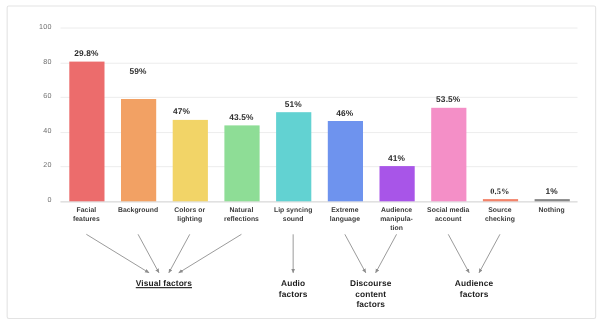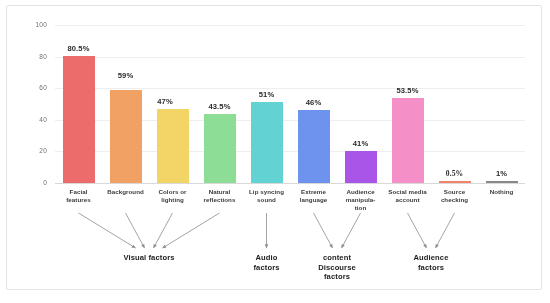--- a/index.html
+++ b/index.html
@@ -106,23 +106,23 @@
         <div class="axis-label" style="left: 18px; top: 173px; color: rgb(111, 111, 111);">0</div>
         <div class="axis-label" style="left: 18px; top: 141.4px; color: rgb(111, 111, 111);">20</div>
         <div class="axis-label" style="left: 18px; top: 109.8px; color: rgb(111, 111, 111);">40</div>
         <div class="axis-label" style="left: 18px; top: 78.2px; color: rgb(111, 111, 111);">60</div>
         <div class="axis-label" style="left: 18px; top: 46.6px; color: rgb(111, 111, 111);">80</div>
         <div class="axis-label" style="left: 18px; top: 15px; color: rgb(111, 111, 111);">100</div>
       </div>
     <div id="baseline" style="left: 48px; top: 177px; width: 470px;"></div>
     <div id="bars">
         <div class="bar" style="left: 55.5px; top: 49.81px; width: 32px; height: 127.19px; background: rgb(236, 108, 108);"></div>
-        <div class="value-label" style="left: 41.5px; top: 37.81px; width: 60px;">80.5%</div>
+        <div class="value-label" style="left: 41.5px; top: 37.81px; width: 60px;">29.8%</div>
         <div class="bar" style="left: 102.5px; top: 83.78px; width: 32px; height: 93.22px; background: rgb(242, 161, 100);"></div>
-        <div class="value-label" style="left: 88.5px; top: 65px; width: 60px;">59%</div>
+        <div class="value-label" style="left: 88.5px; top: 54px; width: 60px;">59%</div>
         <div class="bar" style="left: 149.5px; top: 102.74px; width: 32px; height: 74.26px; background: rgb(242, 212, 103);"></div>
         <div class="value-label" style="left: 128px; top: 90.74px; width: 60px;">47%</div>
         <div class="bar" style="left: 196.5px; top: 108.27px; width: 32px; height: 68.73px; background: rgb(142, 221, 150);"></div>
         <div class="value-label" style="left: 182.5px; top: 96.27px; width: 60px;">43.5%</div>
         <div class="bar" style="left: 243.5px; top: 96.42px; width: 32px; height: 80.58px; background: rgb(98, 210, 210);"></div>
         <div class="value-label" style="left: 229.5px; top: 84.42px; width: 60px;">51%</div>
         <div class="bar" style="left: 290.5px; top: 104.32px; width: 32px; height: 72.68px; background: rgb(110, 147, 238);"></div>
         <div class="value-label" style="left: 276.5px; top: 92.32px; width: 60px;">46%</div>
         <div class="bar" style="left: 337.5px; top: 145.4px; width: 32px; height: 31.6px; background: rgb(168, 85, 232);"></div>
         <div class="value-label" style="left: 323.5px; top: 133.4px; width: 60px;">41%</div>
@@ -168,30 +168,30 @@
         </div>
         <div class="cat-label" style="left: 422.5px; top: 182px; width: 50px;">
           <div>Source</div>
           <div>checking</div>
         </div>
         <div class="cat-label" style="left: 469.5px; top: 182px; width: 50px;">
           <div>Nothing</div>
         </div>
       </div>
     <div id="grouplabels">
-        <div class="group-label" style="left: 97px; top: 247px; width: 90px;">
+        <div class="group-label" style="left: 97px; top: 247px; width: 90px; text-decoration: underline;">
           <div>Visual factors</div>
         </div>
         <div class="group-label" style="left: 214.5px; top: 247px; width: 90px;">
           <div>Audio</div>
           <div>factors</div>
         </div>
         <div class="group-label" style="left: 285px; top: 247px; width: 90px;">
+          <div>Discourse</div>
           <div>content</div>
-          <div>Discourse</div>
           <div>factors</div>
         </div>
         <div class="group-label" style="left: 379px; top: 247px; width: 90px;">
           <div>Audience</div>
           <div>factors</div>
         </div>
       </div>
     <svg id="arrows" width="536" height="285">
         <defs>
           <marker id="ah" markerWidth="6" markerHeight="6" refX="4.6" refY="2.2" orient="auto">

